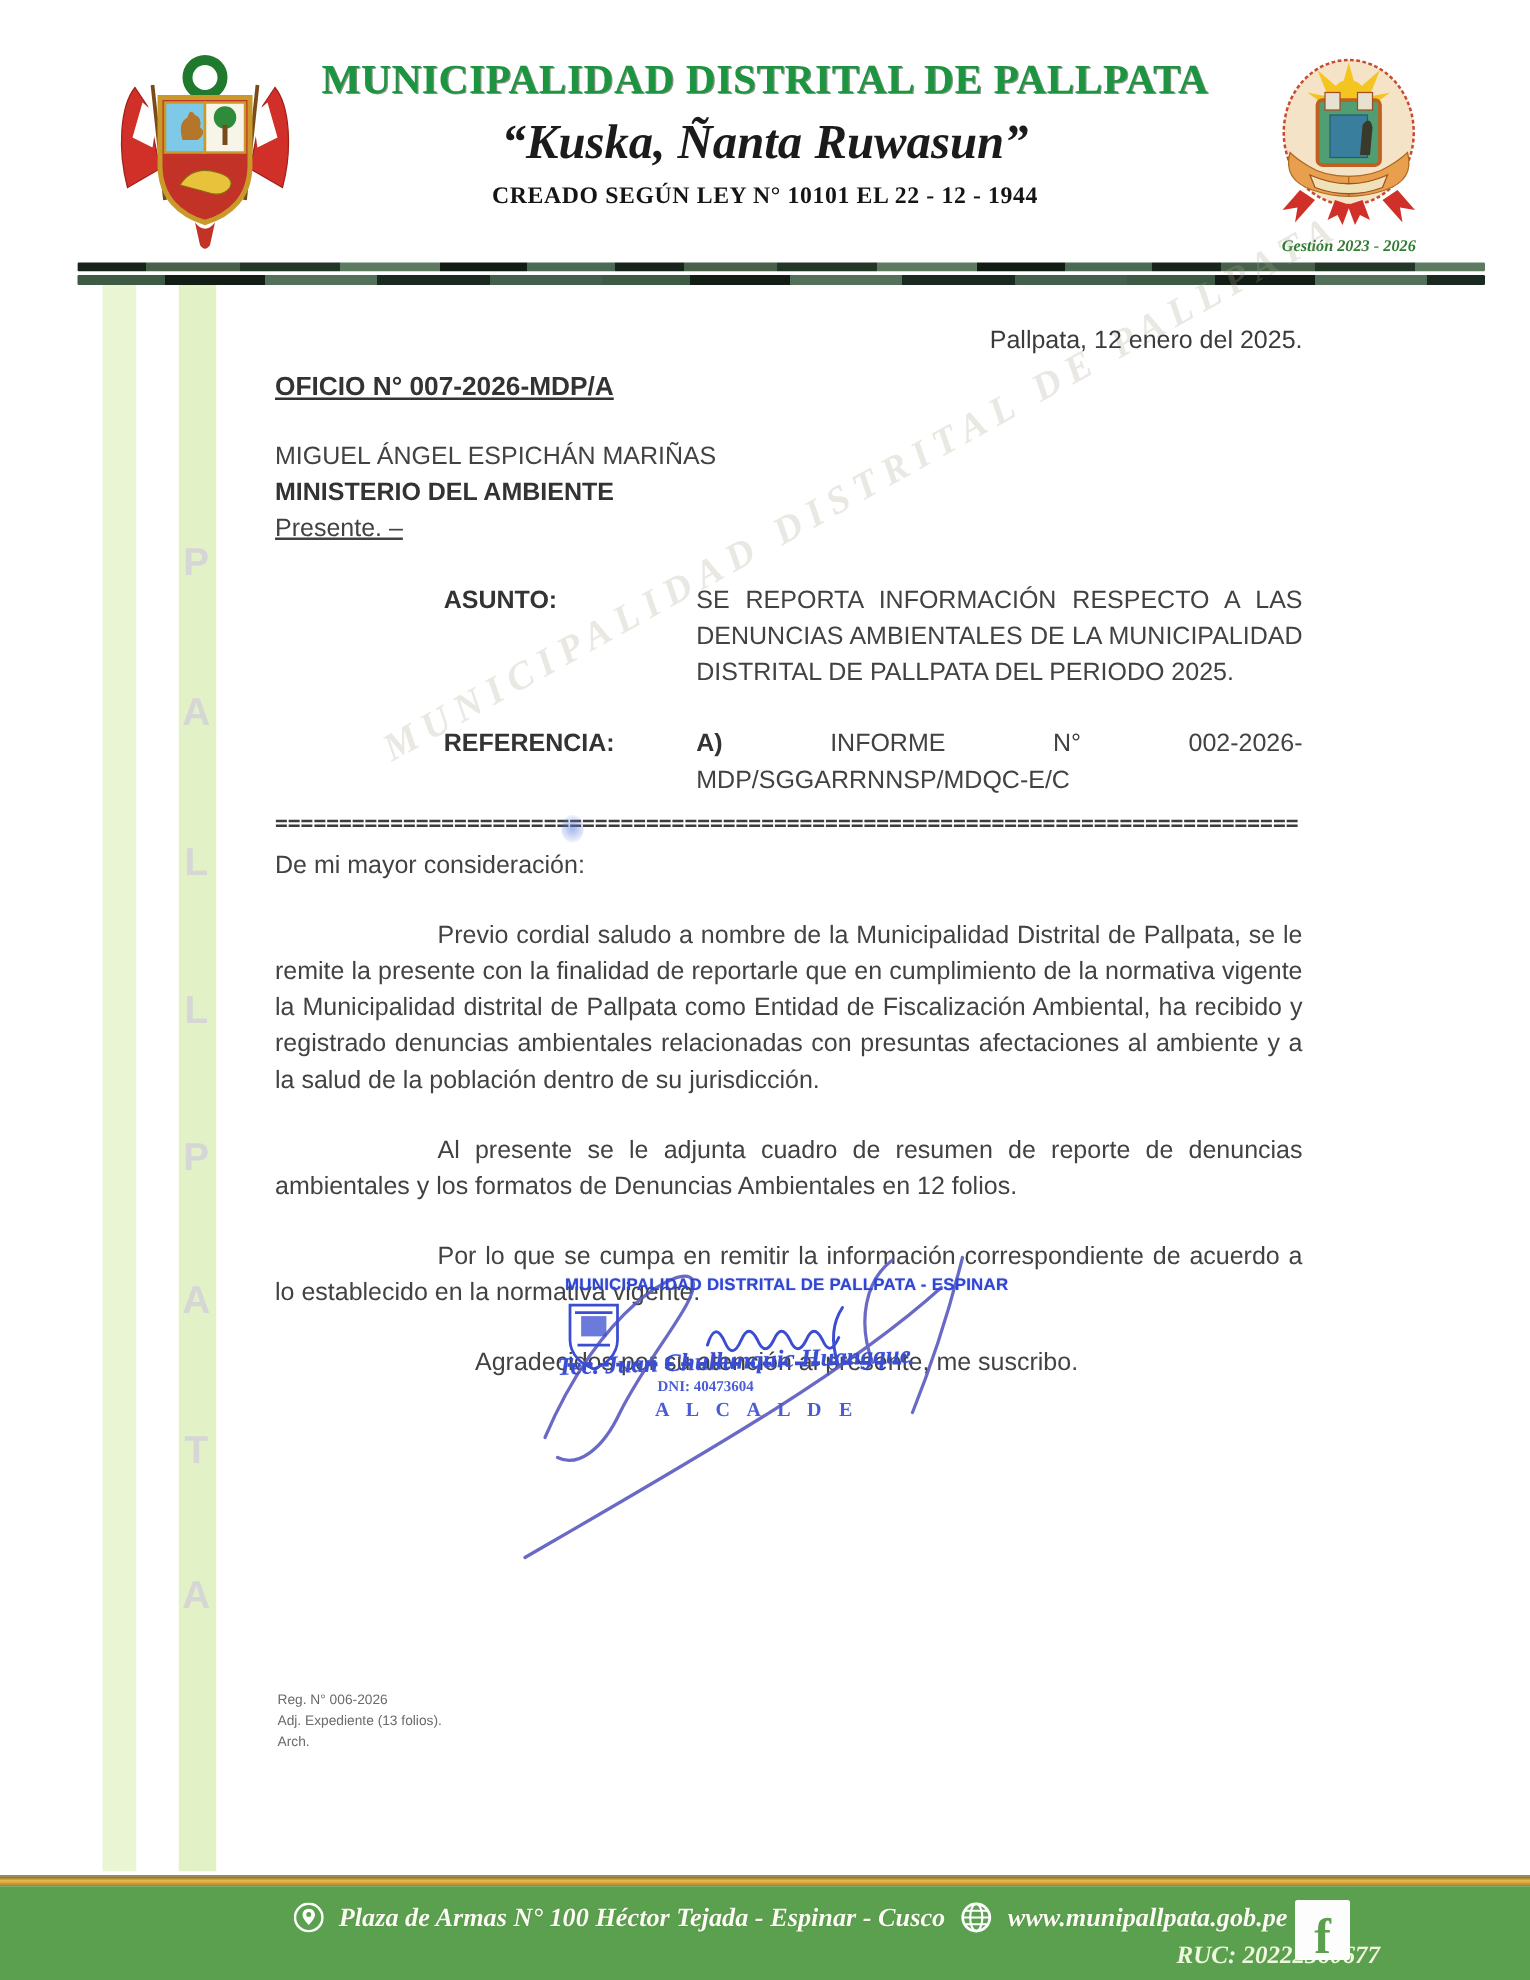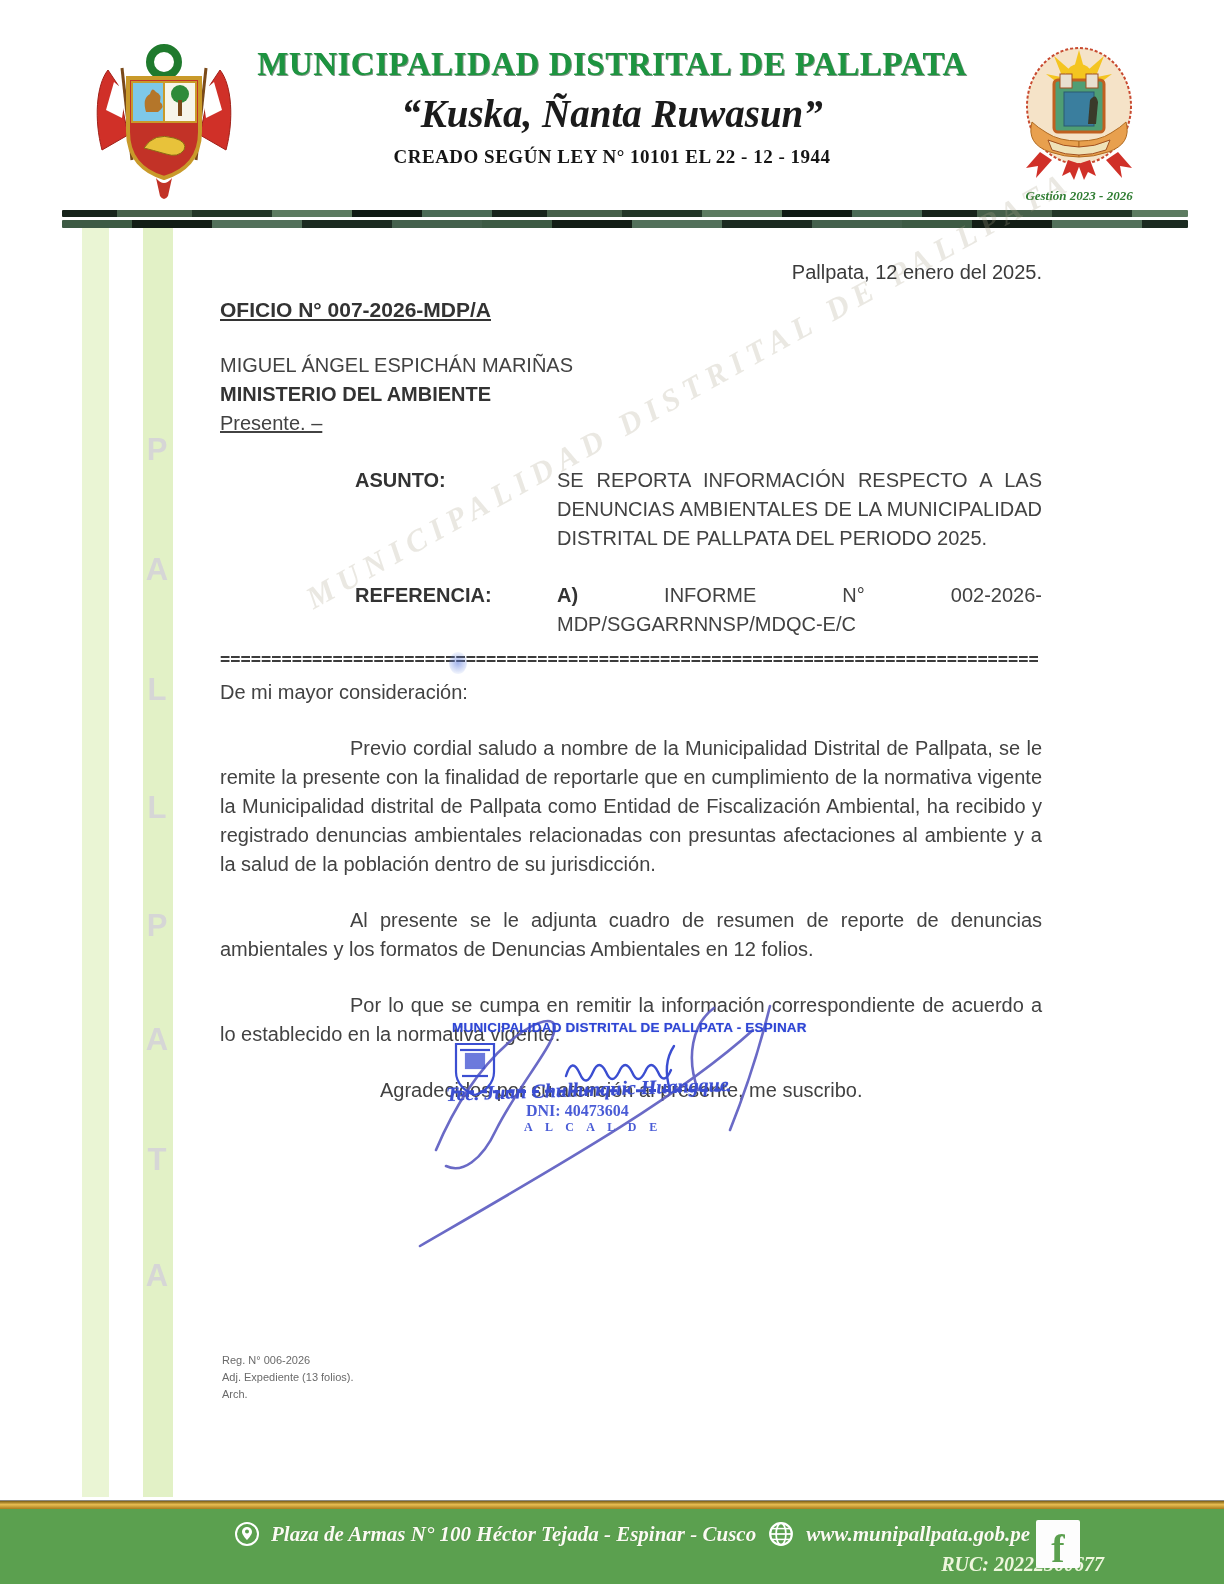--- a/index.html
+++ b/index.html
@@ -61,23 +61,23 @@
       background:radial-gradient(circle,rgba(90,120,220,.55),rgba(120,150,230,.15) 70%,transparent);
       filter:blur(.6px);}
 
   
   .sigzone{left:398px;top:998px;width:410px;height:260px;}
   .stampline{position:absolute;left:54px;top:22px;width:340px;font-weight:bold;font-size:13.5px;
       color:#2f46d4;letter-spacing:.2px;text-shadow:0 0 1px rgba(47,70,212,.5);white-space:nowrap;}
   .sname{position:absolute;left:48px;top:80px;font-family:"Liberation Serif",serif;font-weight:bold;
       font-style:italic;font-size:20px;color:#3b4ed1;transform:rotate(-2deg);text-shadow:0 0 1px rgba(59,78,209,.4);}
   .sdni{position:absolute;left:128px;top:104px;font-family:"Liberation Serif",serif;font-weight:bold;
-      font-size:16px;color:#4a5cd6;}
+      font-size:12px;color:#4a5cd6;}
   .salc{position:absolute;left:126px;top:122px;font-family:"Liberation Serif",serif;font-weight:bold;
-      font-size:12px;letter-spacing:5px;color:#4a5cd6;}
+      font-size:16px;letter-spacing:5px;color:#4a5cd6;}
 
   
   .footnote{left:222px;top:1352px;font-size:11px;line-height:1.55;color:#6a6a6a;}
 
   
   .footer{left:0;right:0;bottom:0;height:84px;}
   .goldband{height:8px;background:linear-gradient(#7c5e12,#e7bd52 45%,#a97d1e);border-top:1px solid #8a8a84;}
   .greenband{height:76px;background:#5ba04f;position:relative;}
   .footrow{position:absolute;left:0;right:0;top:12px;display:flex;justify-content:center;
       align-items:center;gap:12px;font-family:"Liberation Serif",serif;font-weight:bold;font-style:italic;

